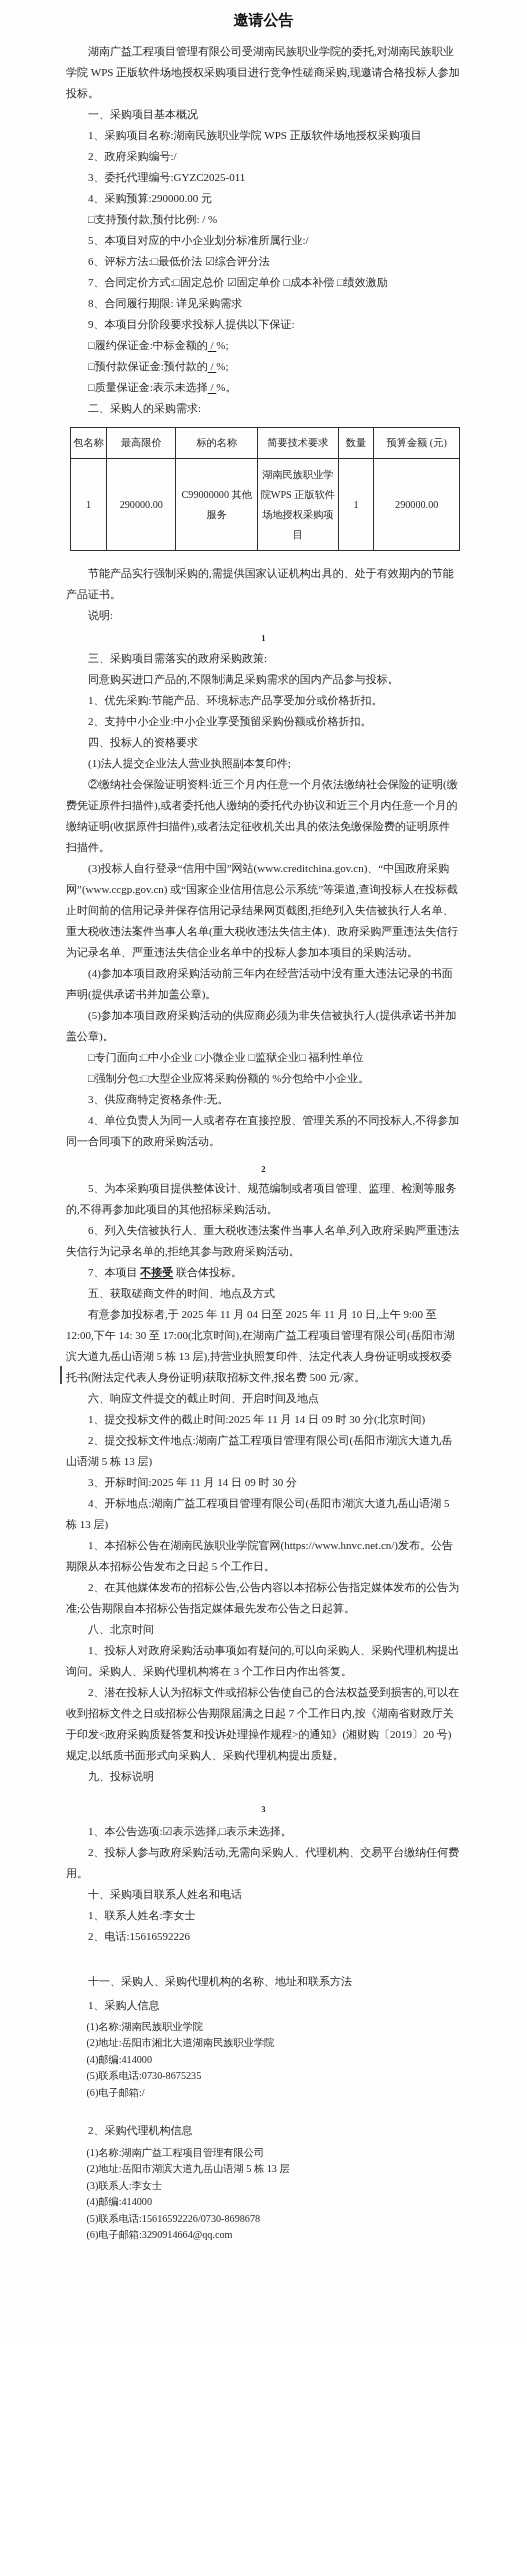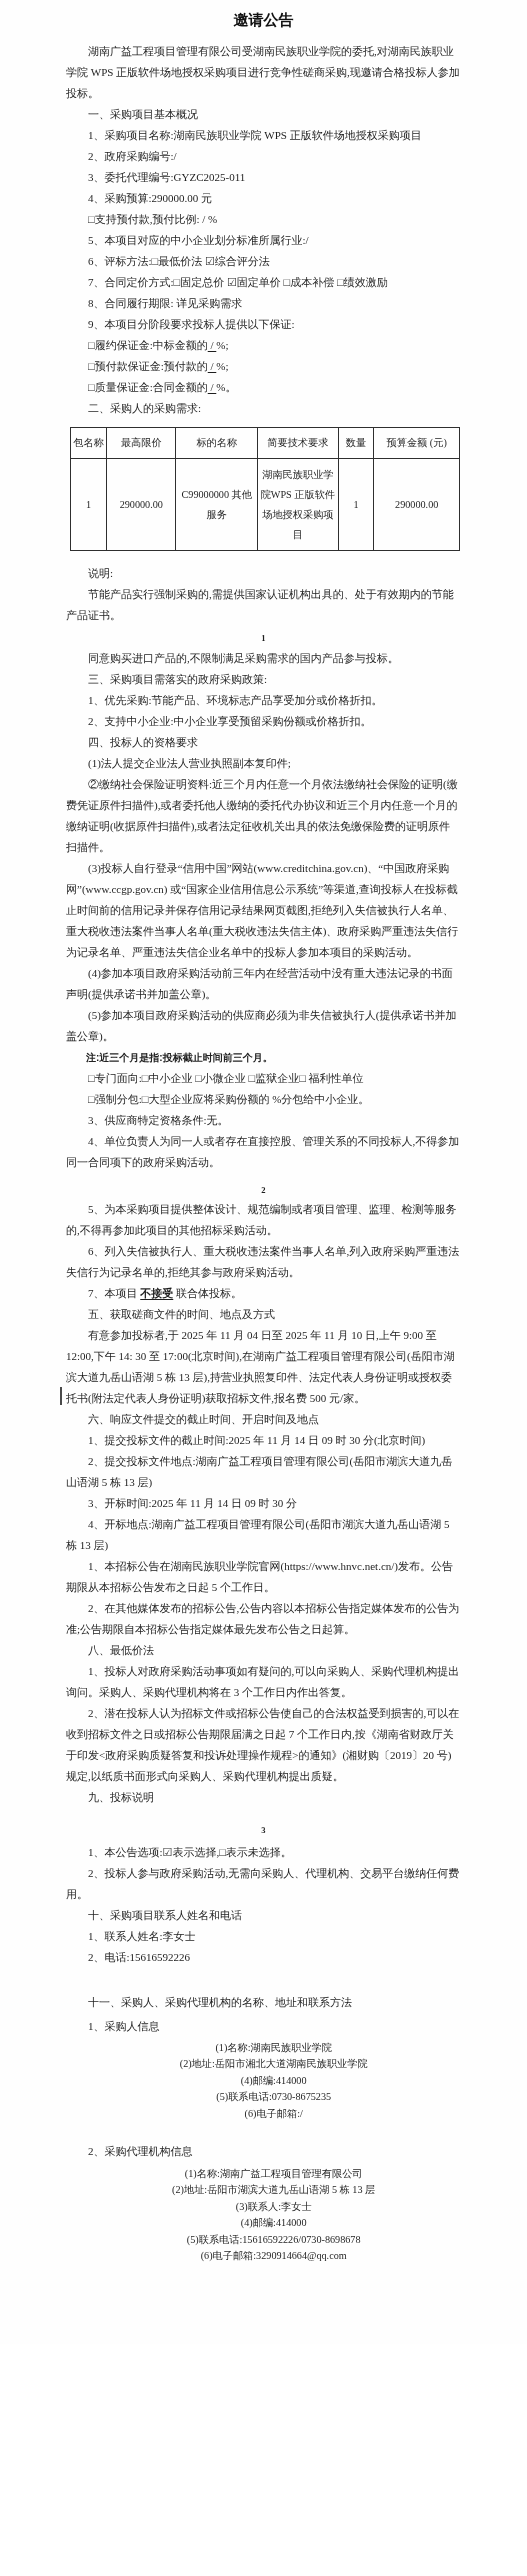--- a/index.html
+++ b/index.html
@@ -4,21 +4,21 @@
 <style>
   html,body{margin:0;padding:0;background:#ffffff;}
   #page{width:527px;height:2344px;overflow:hidden;background:#fefefe;position:relative;
         font-family:"Liberation Serif","DejaVu Serif",serif;color:#1e1e1e;}
   #doc{padding:9.2px 66px 0 66px;}
   .title{font-family:"Liberation Sans","DejaVu Sans",sans-serif;font-weight:bold;
          font-size:15px;line-height:22.4px;text-align:center;margin-bottom:9.2px;color:#111;}
   .std{font-size:11px;line-height:21px;text-indent:2em;}
   .note{font-family:"Liberation Sans","DejaVu Sans",sans-serif;font-weight:bold;
         font-size:10px;line-height:21px;text-indent:2em;color:#222;}
-  .tight{font-size:10.2px;line-height:16.5px;text-indent:2em;text-align:center;}
+  .tight{font-size:10.2px;line-height:16.5px;text-indent:2em;}
   .pagenum{font-size:8.6px;font-weight:bold;line-height:13px;text-align:center;text-indent:0;}
   .gap{width:100%;}
   .u{text-decoration:underline;text-underline-offset:2px;}
   .b{font-weight:bold;}
   .revbar{position:relative;}
   .revbar::after{content:"";position:absolute;left:-6px;bottom:4px;width:2px;height:18px;background:#4a4a4a;}
   table.req{border-collapse:collapse;width:390px;margin:2.6px 0 0 4px;table-layout:fixed;padding-left:12px;}
   table.req th,table.req td{border:1.1px solid #2e2e2e;font-weight:normal;text-align:center;
         font-size:10.2px;line-height:20px;padding:5.3px 1.3px;vertical-align:middle;word-break:break-all;}
 </style>
@@ -37,21 +37,21 @@
         <div class="std"><span>3、委托代理编号:GYZC2025-011</span></div>
         <div class="std"><span>4、采购预算:290000.00 元</span></div>
         <div class="std"><span>□</span><span>支持预付款,预付比例: / %</span></div>
         <div class="std"><span>5、本项目对应的中小企业划分标准所属行业:/</span></div>
         <div class="std"><span>6、评标方法:</span><span>□</span><span>最低价法 </span><span>☑</span><span>综合评分法</span></div>
         <div class="std"><span>7、合同定价方式:</span><span>□</span><span>固定总价 </span><span>☑</span><span>固定单价 </span><span>□</span><span>成本补偿 </span><span>□</span><span>绩效激励</span></div>
         <div class="std"><span>8、合同履行期限: 详见采购需求</span></div>
         <div class="std"><span>9、本项目分阶段要求投标人提供以下保证:</span></div>
         <div class="std"><span>□</span><span>履约保证金:中标金额的</span><span class="u"> / </span><span>%;</span></div>
         <div class="std"><span>□</span><span>预付款保证金:预付款的</span><span class="u"> / </span><span>%;</span></div>
-        <div class="std"><span>□</span><span>质量保证金:合同金额的</span><span class="u"> / </span><span>%。</span></div>
+        <div class="std"><span>□</span><span>质量保证金:表示未选择</span><span class="u"> / </span><span>%。</span></div>
         <div class="std"><span>二、采购人的采购需求:</span></div>
         <div class="gap" style="height: 5.3px;"></div>
       </div>
 
     <table class="req">
       <colgroup>
         <col style="width:9.3%">
           <col style="width:17.8%">
           <col style="width:21%">
         <col style="width:20.7%">
@@ -75,56 +75,55 @@
           <td>C99000000 其他服务</td>
           <td>湖南民族职业学院WPS 正版软件场地授权采购项目</td>
           <td>1</td>
           <td>290000.00</td>
         </tr>
       </tbody>
     </table>
 
     <div id="post-table">
         <div class="gap" style="height: 12px;"></div>
+        <div class="std"><span>节能产品实行强制采购的,需提供国家认证机构出具的、处于有效期内的节能产品证书。</span></div>
         <div class="std"><span>说明:</span></div>
-        <div class="std"><span>节能产品实行强制采购的,需提供国家认证机构出具的、处于有效期内的节能产品证书。</span></div>
         <div class="gap" style="height: 6.6px;"></div>
         <div class="pagenum"><span>1</span></div>
         <div class="gap" style="height: 2.6px;"></div>
+        <div class="std"><span>三、采购项目需落实的政府采购政策:</span></div>
         <div class="std"><span>同意购买进口产品的,不限制满足采购需求的国内产品参与投标。</span></div>
-        <div class="std"><span>三、采购项目需落实的政府采购政策:</span></div>
         <div class="std"><span>1、优先采购:节能产品、环境标志产品享受加分或价格折扣。</span></div>
         <div class="std"><span>2、支持中小企业:中小企业享受预留采购份额或价格折扣。</span></div>
         <div class="std"><span>四、投标人的资格要求</span></div>
         <div class="std"><span>(1)法人提交企业法人营业执照副本复印件;</span></div>
         <div class="std"><span>②缴纳社会保险证明资料:近三个月内任意一个月依法缴纳社会保险的证明(缴费凭证原件扫描件),或者委托他人缴纳的委托代办协议和近三个月内任意一个月的缴纳证明(收据原件扫描件),或者法定征收机关出具的依法免缴保险费的证明原件扫描件。</span></div>
         <div class="std"><span>(3)投标人自行登录“信用中国”网站(www.creditchina.gov.cn)、“中国政府采购网”(www.ccgp.gov.cn) 或“国家企业信用信息公示系统”等渠道,查询投标人在投标截止时间前的信用记录并保存信用记录结果网页截图,拒绝列入失信被执行人名单、重大税收违法案件当事人名单(重大税收违法失信主体)、政府采购严重违法失信行为记录名单、严重违法失信企业名单中的投标人参加本项目的采购活动。</span></div>
         <div class="std"><span>(4)参加本项目政府采购活动前三年内在经营活动中没有重大违法记录的书面声明(提供承诺书并加盖公章)。</span></div>
         <div class="std"><span>(5)参加本项目政府采购活动的供应商必须为非失信被执行人(提供承诺书并加盖公章)。</span></div>
-        <div class="note"><span>注:近三个月是指:投标截止时间前三个月。</span></div>
         <div class="std"><span>□</span><span>专门面向:</span><span>□</span><span>中小企业  </span><span>□</span><span>小微企业  </span><span>□</span><span>监狱企业</span><span>□</span><span>  福利性单位</span></div>
         <div class="std"><span>□</span><span>强制分包:</span><span>□</span><span>大型企业应将采购份额的  %分包给中小企业。</span></div>
         <div class="std"><span>3、供应商特定资格条件:无。</span></div>
         <div class="std"><span>4、单位负责人为同一人或者存在直接控股、管理关系的不同投标人,不得参加同一合同项下的政府采购活动。</span></div>
         <div class="gap" style="height: 10.5px;"></div>
         <div class="pagenum"><span>2</span></div>
         <div class="gap" style="height: 2.6px;"></div>
         <div class="std"><span>5、为本采购项目提供整体设计、规范编制或者项目管理、监理、检测等服务的,不得再参加此项目的其他招标采购活动。</span></div>
         <div class="std"><span>6、列入失信被执行人、重大税收违法案件当事人名单,列入政府采购严重违法失信行为记录名单的,拒绝其参与政府采购活动。</span></div>
         <div class="std"><span>7、本项目 </span><span class="u b">不接受</span><span> 联合体投标。</span></div>
         <div class="std"><span>五、获取磋商文件的时间、地点及方式</span></div>
         <div class="std revbar"><span>有意参加投标者,于 2025 年 11 月 04 日至 2025 年 11 月 10 日,上午 9:00 至 12:00,下午 14: 30 至 17:00(北京时间),在湖南广益工程项目管理有限公司(岳阳市湖滨大道九岳山语湖 5 栋 13 层),持营业执照复印件、法定代表人身份证明或授权委托书(附法定代表人身份证明)获取招标文件,报名费 500 元/家。</span></div>
         <div class="std"><span>六、响应文件提交的截止时间、开启时间及地点</span></div>
         <div class="std"><span>1、提交投标文件的截止时间:2025 年 11 月 14 日 09 时 30 分(北京时间)</span></div>
         <div class="std"><span>2、提交投标文件地点:湖南广益工程项目管理有限公司(岳阳市湖滨大道九岳山语湖 5 栋 13 层)</span></div>
         <div class="std"><span>3、开标时间:2025 年 11 月 14 日 09 时 30 分</span></div>
         <div class="std"><span>4、开标地点:湖南广益工程项目管理有限公司(岳阳市湖滨大道九岳山语湖 5 栋 13 层)</span></div>
         <div class="std"><span>1、本招标公告在湖南民族职业学院官网(https://www.hnvc.net.cn/)发布。公告期限从本招标公告发布之日起 5 个工作日。</span></div>
         <div class="std"><span>2、在其他媒体发布的招标公告,公告内容以本招标公告指定媒体发布的公告为准;公告期限自本招标公告指定媒体最先发布公告之日起算。</span></div>
-        <div class="std"><span>八、最低价法</span></div>
+        <div class="std"><span>八、北京时间</span></div>
         <div class="std"><span>1、投标人对政府采购活动事项如有疑问的,可以向采购人、采购代理机构提出询问。采购人、采购代理机构将在 3 个工作日内作出答复。</span></div>
         <div class="std"><span>2、潜在投标人认为招标文件或招标公告使自己的合法权益受到损害的,可以在收到招标文件之日或招标公告期限届满之日起 7 个工作日内,按《湖南省财政厅关于印发&lt;政府采购质疑答复和投诉处理操作规程&gt;的通知》(湘财购〔2019〕20 号)规定,以纸质书面形式向采购人、采购代理机构提出质疑。</span></div>
         <div class="std"><span>九、投标说明</span></div>
         <div class="gap" style="height: 16px;"></div>
         <div class="pagenum"><span>3</span></div>
         <div class="gap" style="height: 5.3px;"></div>
         <div class="std"><span>1、本公告选项:</span><span>☑</span><span>表示选择,</span><span>□</span><span>表示未选择。</span></div>
         <div class="std"><span>2、投标人参与政府采购活动,无需向采购人、代理机构、交易平台缴纳任何费用。</span></div>
         <div class="std"><span>十、采购项目联系人姓名和电话</span></div>
         <div class="std"><span>1、联系人姓名:李女士</span></div>

